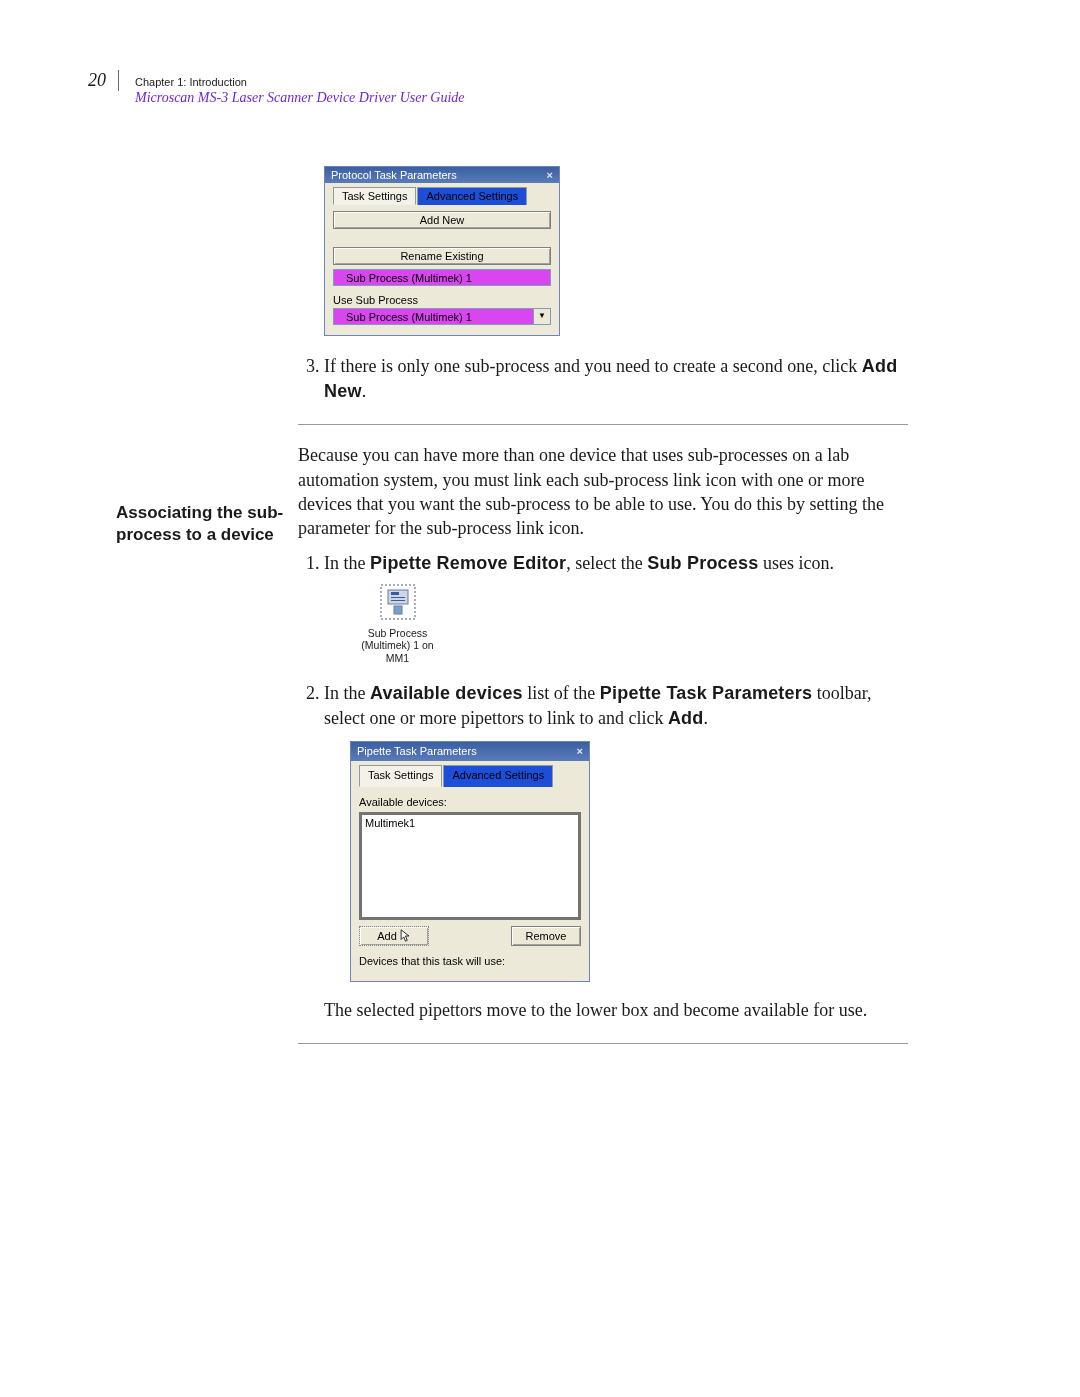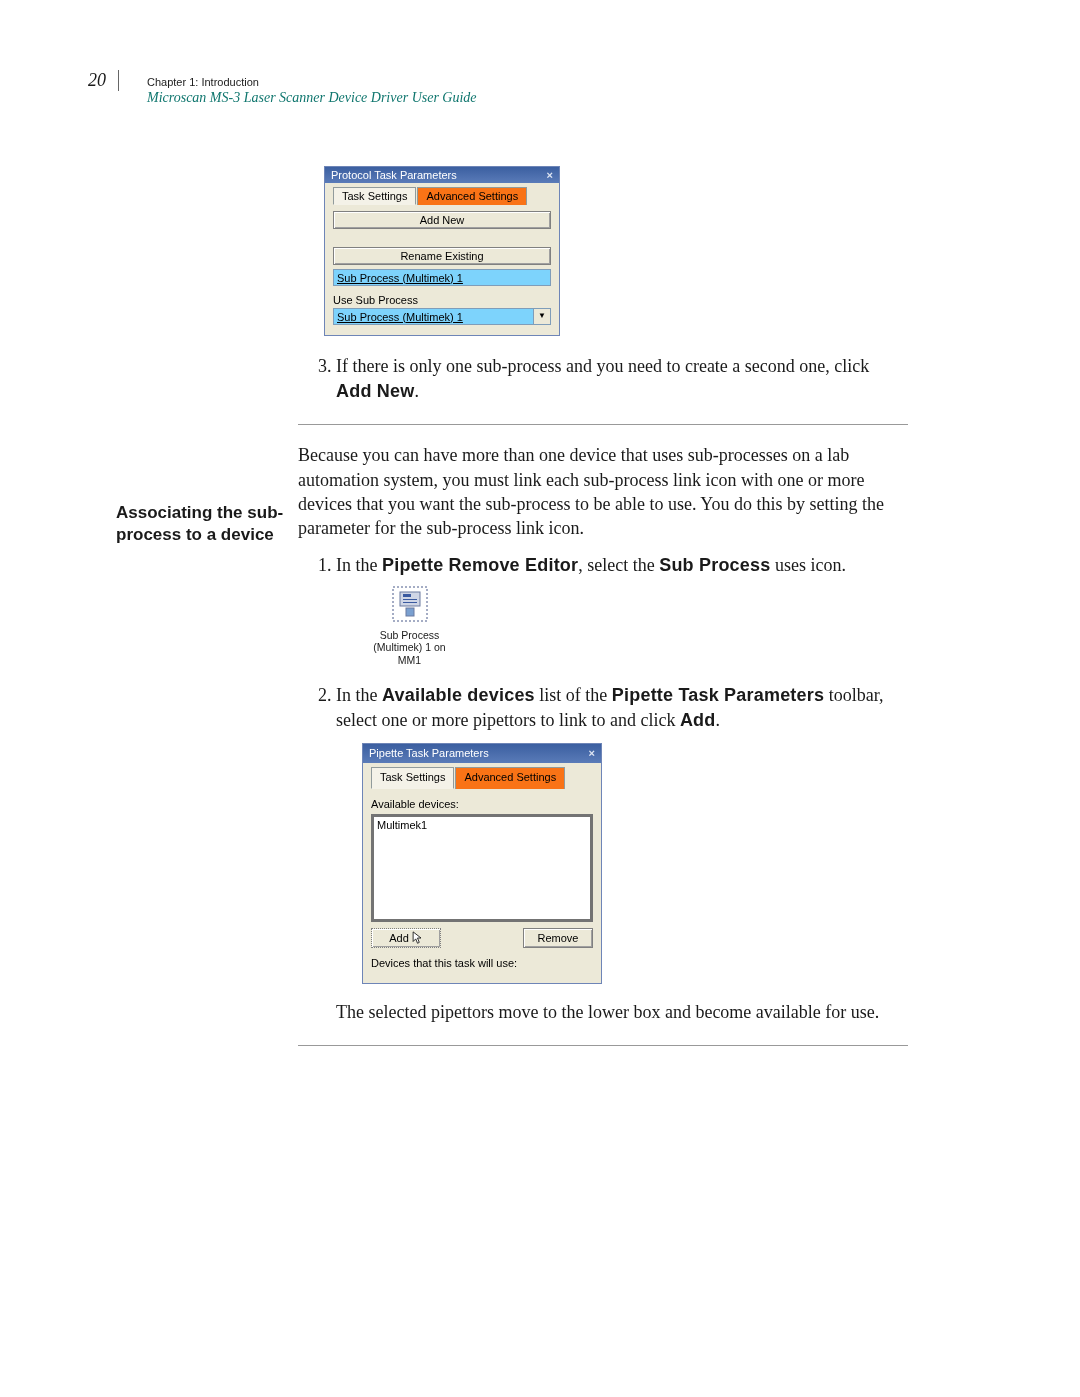--- a/index.html
+++ b/index.html
@@ -11,42 +11,41 @@
     height: 1397px;
     position: relative;
   }
   .page {
     padding: 70px 90px 0 60px;
   }
   .header-row {
     display: flex;
     align-items: baseline;
     margin-bottom: 60px;
-    gap: 12px;
   }
   .page-num {
     font-style: italic;
     font-size: 18px;
     width: 46px;
     text-align: right;
     padding-right: 12px;
     border-right: 1px solid #666;
   }
   .hdr-texts {
     padding-left: 16px;
   }
   .chapter-title {
     font-family: Arial, Helvetica, sans-serif;
     font-weight: normal;
     font-size: 11px;
   }
   .guide-title {
     font-style: italic;
     font-size: 14px;
-    color: #0f766e;
+    color: #6d28d9;
     margin-top: 2px;
   }
   .content {
     margin-left: 238px;
     width: 610px;
   }
   .side-heading {
     position: absolute;
     left: 116px;
     width: 190px;
@@ -56,21 +55,21 @@
     line-height: 1.3;
   }
   .body-text {
     font-size: 18px;
     line-height: 1.35;
   }
   .body-text p { margin: 0 0 10px 0; }
   ol.steps {
     list-style: decimal;
     padding-left: 26px;
-    margin: 12px;
+    margin: 0;
   }
   ol.steps > li {
     font-size: 18px;
     line-height: 1.4;
     margin-bottom: 14px;
   }
   .bold-ui {
     font-family: "Arial Narrow", Arial, Helvetica, sans-serif;
     font-weight: bold;
     letter-spacing: 0.2px;
@@ -120,21 +119,21 @@
   .tabs {
     display: flex;
     gap: 1px;
     margin-bottom: 6px;
   }
   .tab {
     font-size: 11px;
     padding: 2px 8px;
     border: 1px solid #919b9c;
     border-bottom: none;
-    background: #f97316;
+    background: #1d4ed8;
     position: relative;
   }
   .tab.active {
     background: #f4f2e8;
     border-bottom: 1px solid #f4f2e8;
     z-index: 2;
   }
   .winbtn {
     display: block;
     width: 100%;
@@ -143,26 +142,25 @@
     box-shadow: inset 1px 1px 0 #fff, inset -1px -1px 0 #a0a0a0;
     font-size: 11px;
     padding: 2px 0;
     text-align: center;
     margin-bottom: 4px;
   }
   .wininput {
     display: block;
     width: 100%;
     box-sizing: border-box;
-    background: #7dd3fc;
+    background: #d946ef;
     border: 1px solid #7f9db9;
     font-size: 11px;
-    padding: 1px 3px;
+    padding: 1px 12px;
     height: 17px;
-    text-decoration: underline;
   }
   .lbl {
     font-size: 11px;
     margin: 8px 0 2px 0;
   }
   .select-row {
     display: flex;
   }
   .select-row .wininput { flex: 1; }
   .dropbtn {

